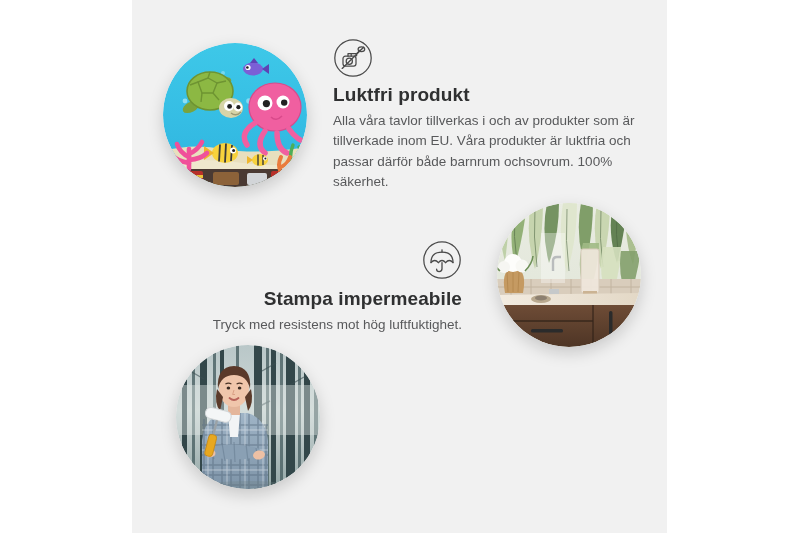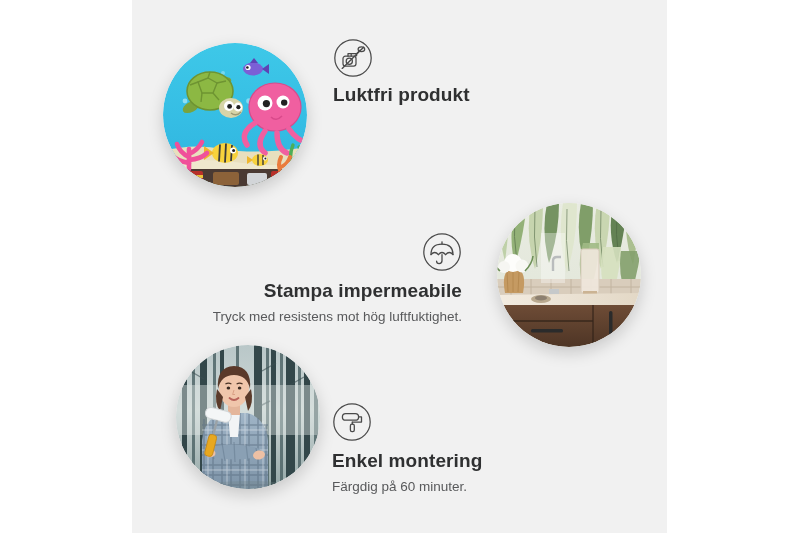--- a/index.html
+++ b/index.html
@@ -70,21 +70,21 @@
   #feature-odourless {
     left: 333px;
     top: 38px;
     width: 305px;
     text-align: left;
   }
 
   
   #feature-waterproof {
     left: 200px;
-    top: 232px;
+    top: 240px;
     width: 262px;
     text-align: right;
   }
   #feature-waterproof .headline { margin-top: 8px; }
 
   
   #feature-easy-mount {
     left: 332px;
     top: 402px;
     width: 280px;
@@ -488,20 +488,21 @@
 
           <ellipse cx="28.4" cy="11.2" rx="3.3" ry="2.4"></ellipse>
 
           <circle cx="16.3" cy="23.2" r="3.1"></circle>
         </g>
 
         <path d="M9.2 30.4 L30.6 9.2" fill="none" stroke="#4a4a4a" stroke-width="1.35" stroke-linecap="round"></path>
       </svg>
     </span>
     <h3 class="headline">Luktfri produkt</h3>
+    <p class="body-copy">Alla våra tavlor tillverkas i och av produkter som är tillverkade inom EU. Våra produkter är luktfria och passar därför både barnrum ochsovrum. 100% säkerhet.</p>
   </div>
 
   <div class="feature feature-text" id="feature-waterproof">
     <span class="icon-wrap right">
       <svg width="40" height="40" viewBox="0 0 40 40" xmlns="http://www.w3.org/2000/svg">
         <circle cx="20" cy="20" r="18.2" fill="none" stroke="#4a4a4a" stroke-width="1.25"></circle>
         <g fill="none" stroke="#4a4a4a" stroke-width="1.3" stroke-linecap="round" stroke-linejoin="round">
 
           <path d="M9 22.6 Q9 12.2 20 12.2 Q31 12.2 31 22.6"></path>
 
@@ -512,32 +513,14 @@
           <path d="M20 12.2 v-2.4"></path>
 
           <path d="M20 22.6 v6.2 Q20 31.6 17.1 31.6 Q14.6 31.6 14.6 29.2"></path>
         </g>
       </svg>
     </span>
     <h3 class="headline">Stampa impermeabile</h3>
     <p class="body-copy">Tryck med resistens mot hög luftfuktighet.</p>
   </div>
 
-  <div class="feature feature-text" id="feature-easy-mount">
-    <span class="icon-wrap">
-      <svg width="40" height="40" viewBox="0 0 40 40" xmlns="http://www.w3.org/2000/svg">
-        <circle cx="20" cy="20" r="18.2" fill="none" stroke="#4a4a4a" stroke-width="1.25"></circle>
-        <g fill="none" stroke="#4a4a4a" stroke-width="1.3" stroke-linecap="round" stroke-linejoin="round">
-
-          <rect x="10.4" y="11.6" width="16.2" height="6.6" rx="3.3"></rect>
-
-          <path d="M26.6 14.9 h2.9 v5.2 h-9.2"></path>
-          <path d="M20.3 20.1 v2.1"></path>
-
-          <rect x="18.4" y="22.2" width="3.9" height="7.4" rx="1.6"></rect>
-        </g>
-      </svg>
-    </span>
-    <h3 class="headline">Enkel montering</h3>
-    <p class="body-copy">Färgdig på 60 minuter.</p>
-  </div>
 
 </div>
 
 </body></html>

